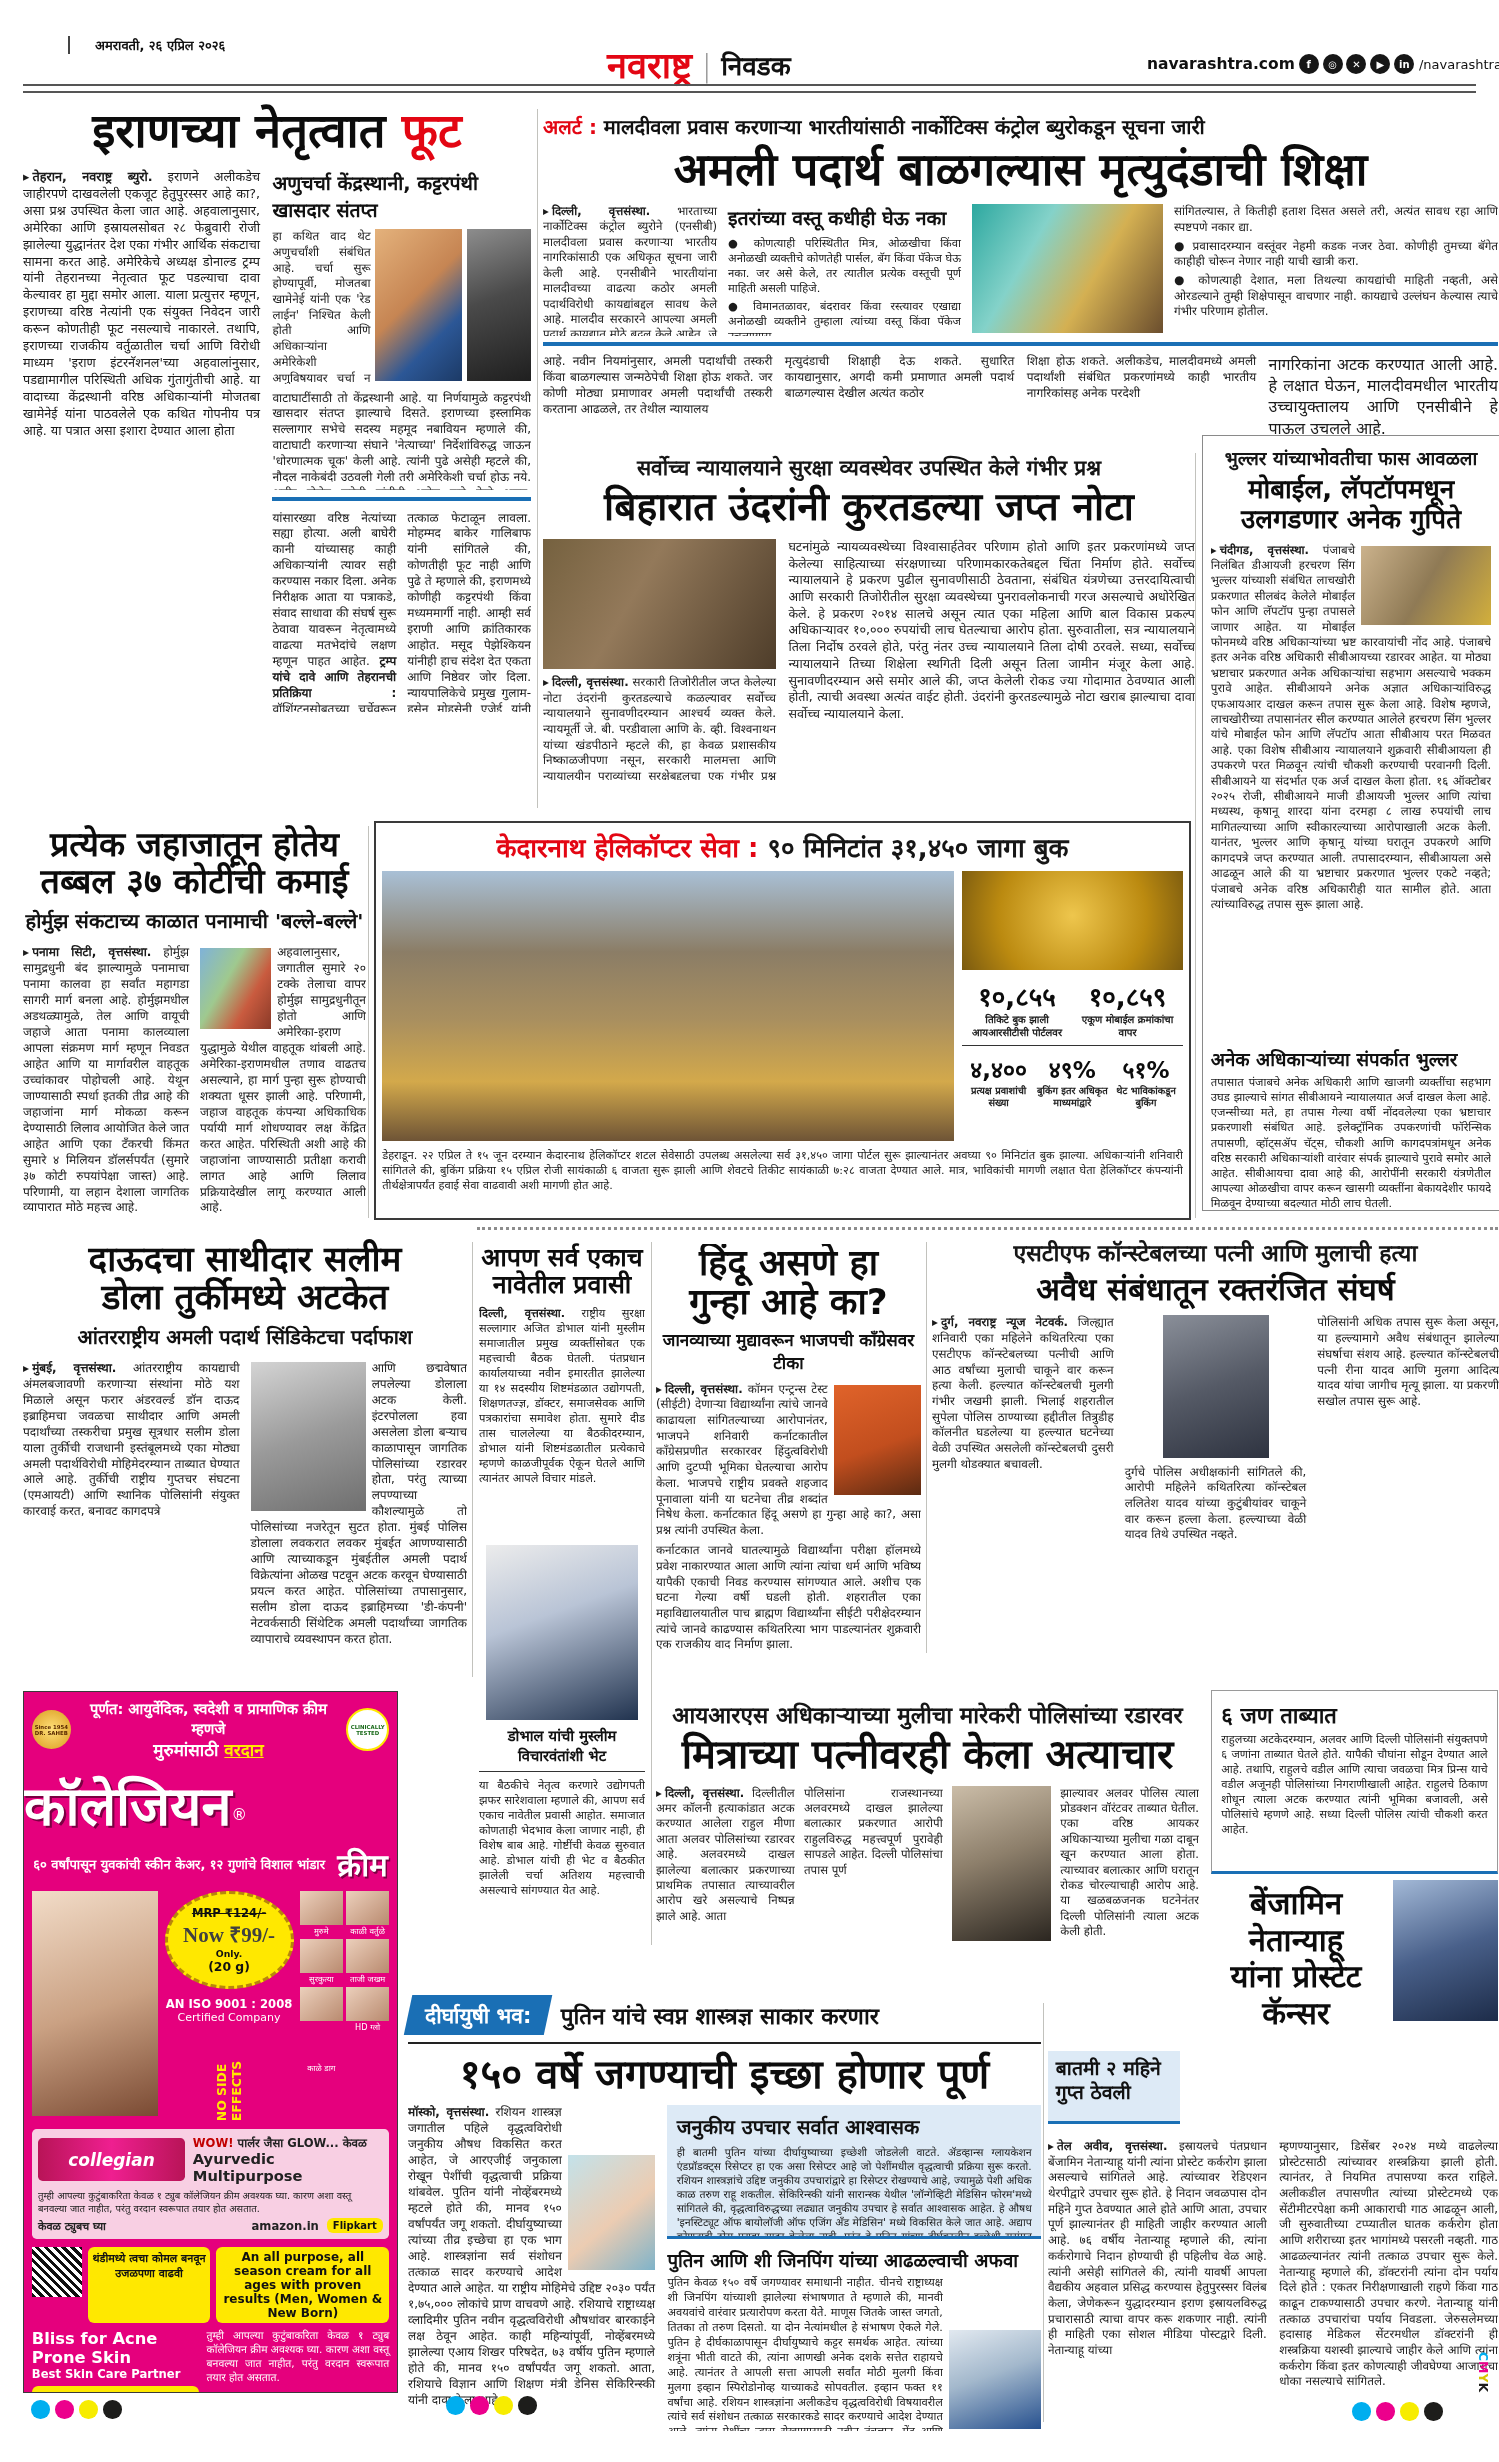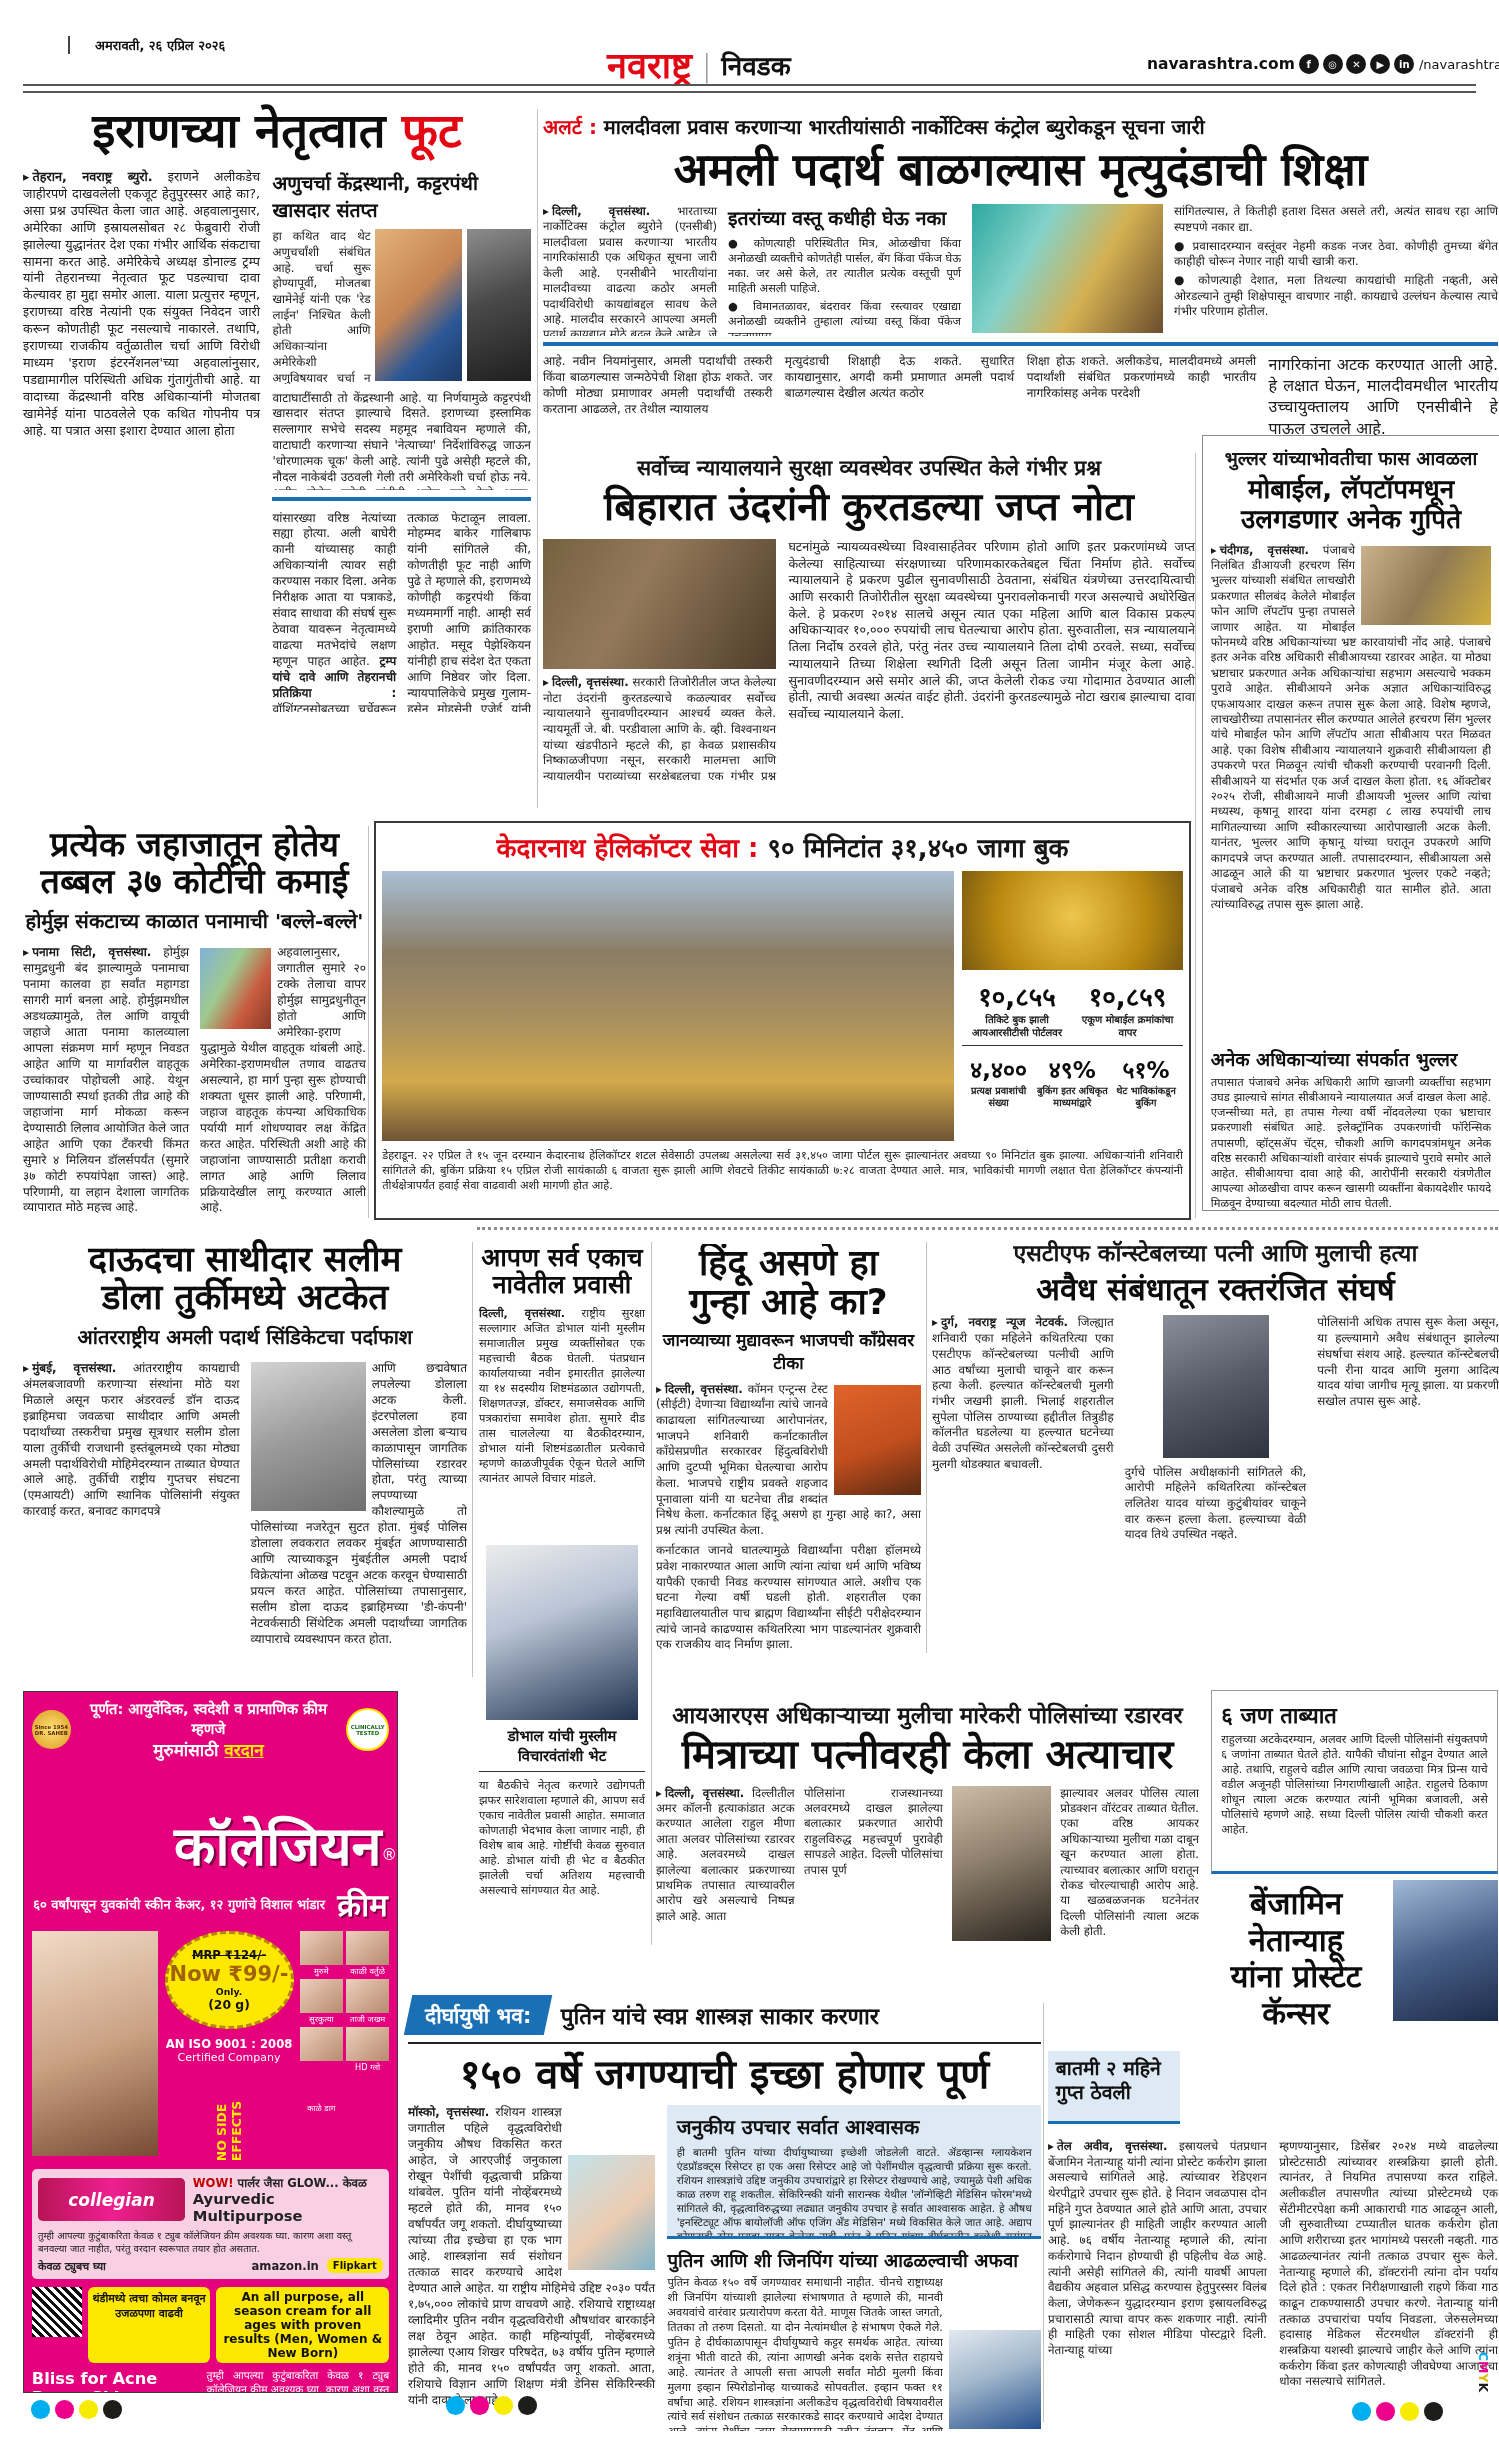--- a/index.html
+++ b/index.html
@@ -292,33 +292,33 @@
 
   <div class="abs ad clip" style="left:23px;top:1691px;width:373px;height:700px;">
     <div class="flex" style="padding:6.2px 7.8px;align-items:center;gap:6.2px;">
       <div class="circ" style="width:39px;height:39px;background:radial-gradient(#ffe07a,#d99a1c);color:#5a2a00;font-size:5.4px;font-weight:bold;">Since 1954 DR. SAHEB</div>
       <div style="flex:1;text-align:center;">
         <div style="font-size:14.7px;font-weight:bold;">पूर्णत: आयुर्वेदिक, स्वदेशी व प्रामाणिक क्रीम म्हणजे</div>
         <div style="font-size:17px;font-weight:bold;"><span>मुरुमांसाठी </span><span style="color:#ffe800;text-decoration:underline;">वरदान</span></div>
       </div>
       <div class="circ" style="width:39px;height:39px;background:#ffffff;color:#1b6b1b;font-size:5.4px;font-weight:bold;border:2.3px solid #ffe800;">CLINICALLY TESTED</div>
     </div>
-    <div style="text-align:right;margin-top:40px;">
+    <div style="text-align:left;">
       <span style="font-size:54px;font-weight:bold;color:#fff;text-shadow:2.3px 2.3px 0 #7a0042;">कॉलेजियन</span><sup style="font-size:15.5px;">®</sup>
     </div>
     <div class="flex" style="padding:1.6px 9.3px;align-items:center;">
       <div style="flex:1;font-size:13px;font-weight:bold;">६० वर्षांपासून युवकांची स्कीन केअर, १२ गुणांचे विशाल भांडार</div>
       <div style="font-size:31px;font-weight:bold;text-shadow:1.6px 1.6px 0 #7a0042;">क्रीम</div>
     </div>
     <div class="flex" style="padding:4.7px 7.8px;gap:6.2px;height:230px;">
       <div class="ph im-adw" style="width:140px;height:225px;"></div>
       <div style="flex:1;display:flex;flex-direction:column;align-items:center;">
         <div class="circ" style="width:123px;height:123px;background:#ffe800;color:#111;border:3.1px dashed #b8860b;flex-direction:column;">
           <div style="font-size:11.6px;font-weight:bold;text-decoration:line-through;">MRP ₹124/-</div>
-          <div style="font-size:21px;font-weight:bold;color:#a16207;">Now ₹99/-</div>
+          <div style="font-size:21px;font-weight:bold;color:#404040;font-family:Liberation Serif, serif;">Now ₹99/-</div>
           <div style="font-size:9.3px;font-weight:bold;">Only.</div>
           <div style="font-size:12.4px;font-weight:bold;">(20 g)</div>
         </div>
         <div style="font-size:11.6px;font-weight:bold;margin-top:7.8px;">AN ISO 9001 : 2008</div>
         <div style="font-size:11px;">Certified Company</div>
         <div style="writing-mode:vertical-rl;transform:rotate(180deg);color:#ffe800;font-weight:bold;font-size:12.4px;margin-top:6.2px;">NO SIDE EFFECTS</div>
       </div>
       <div style="width:99px;display:grid;grid-template-columns:1fr 1fr;gap:3.1px;align-content:start;">
         <div>
             <div class="ph im-thumb" style="height:34px;"></div>

